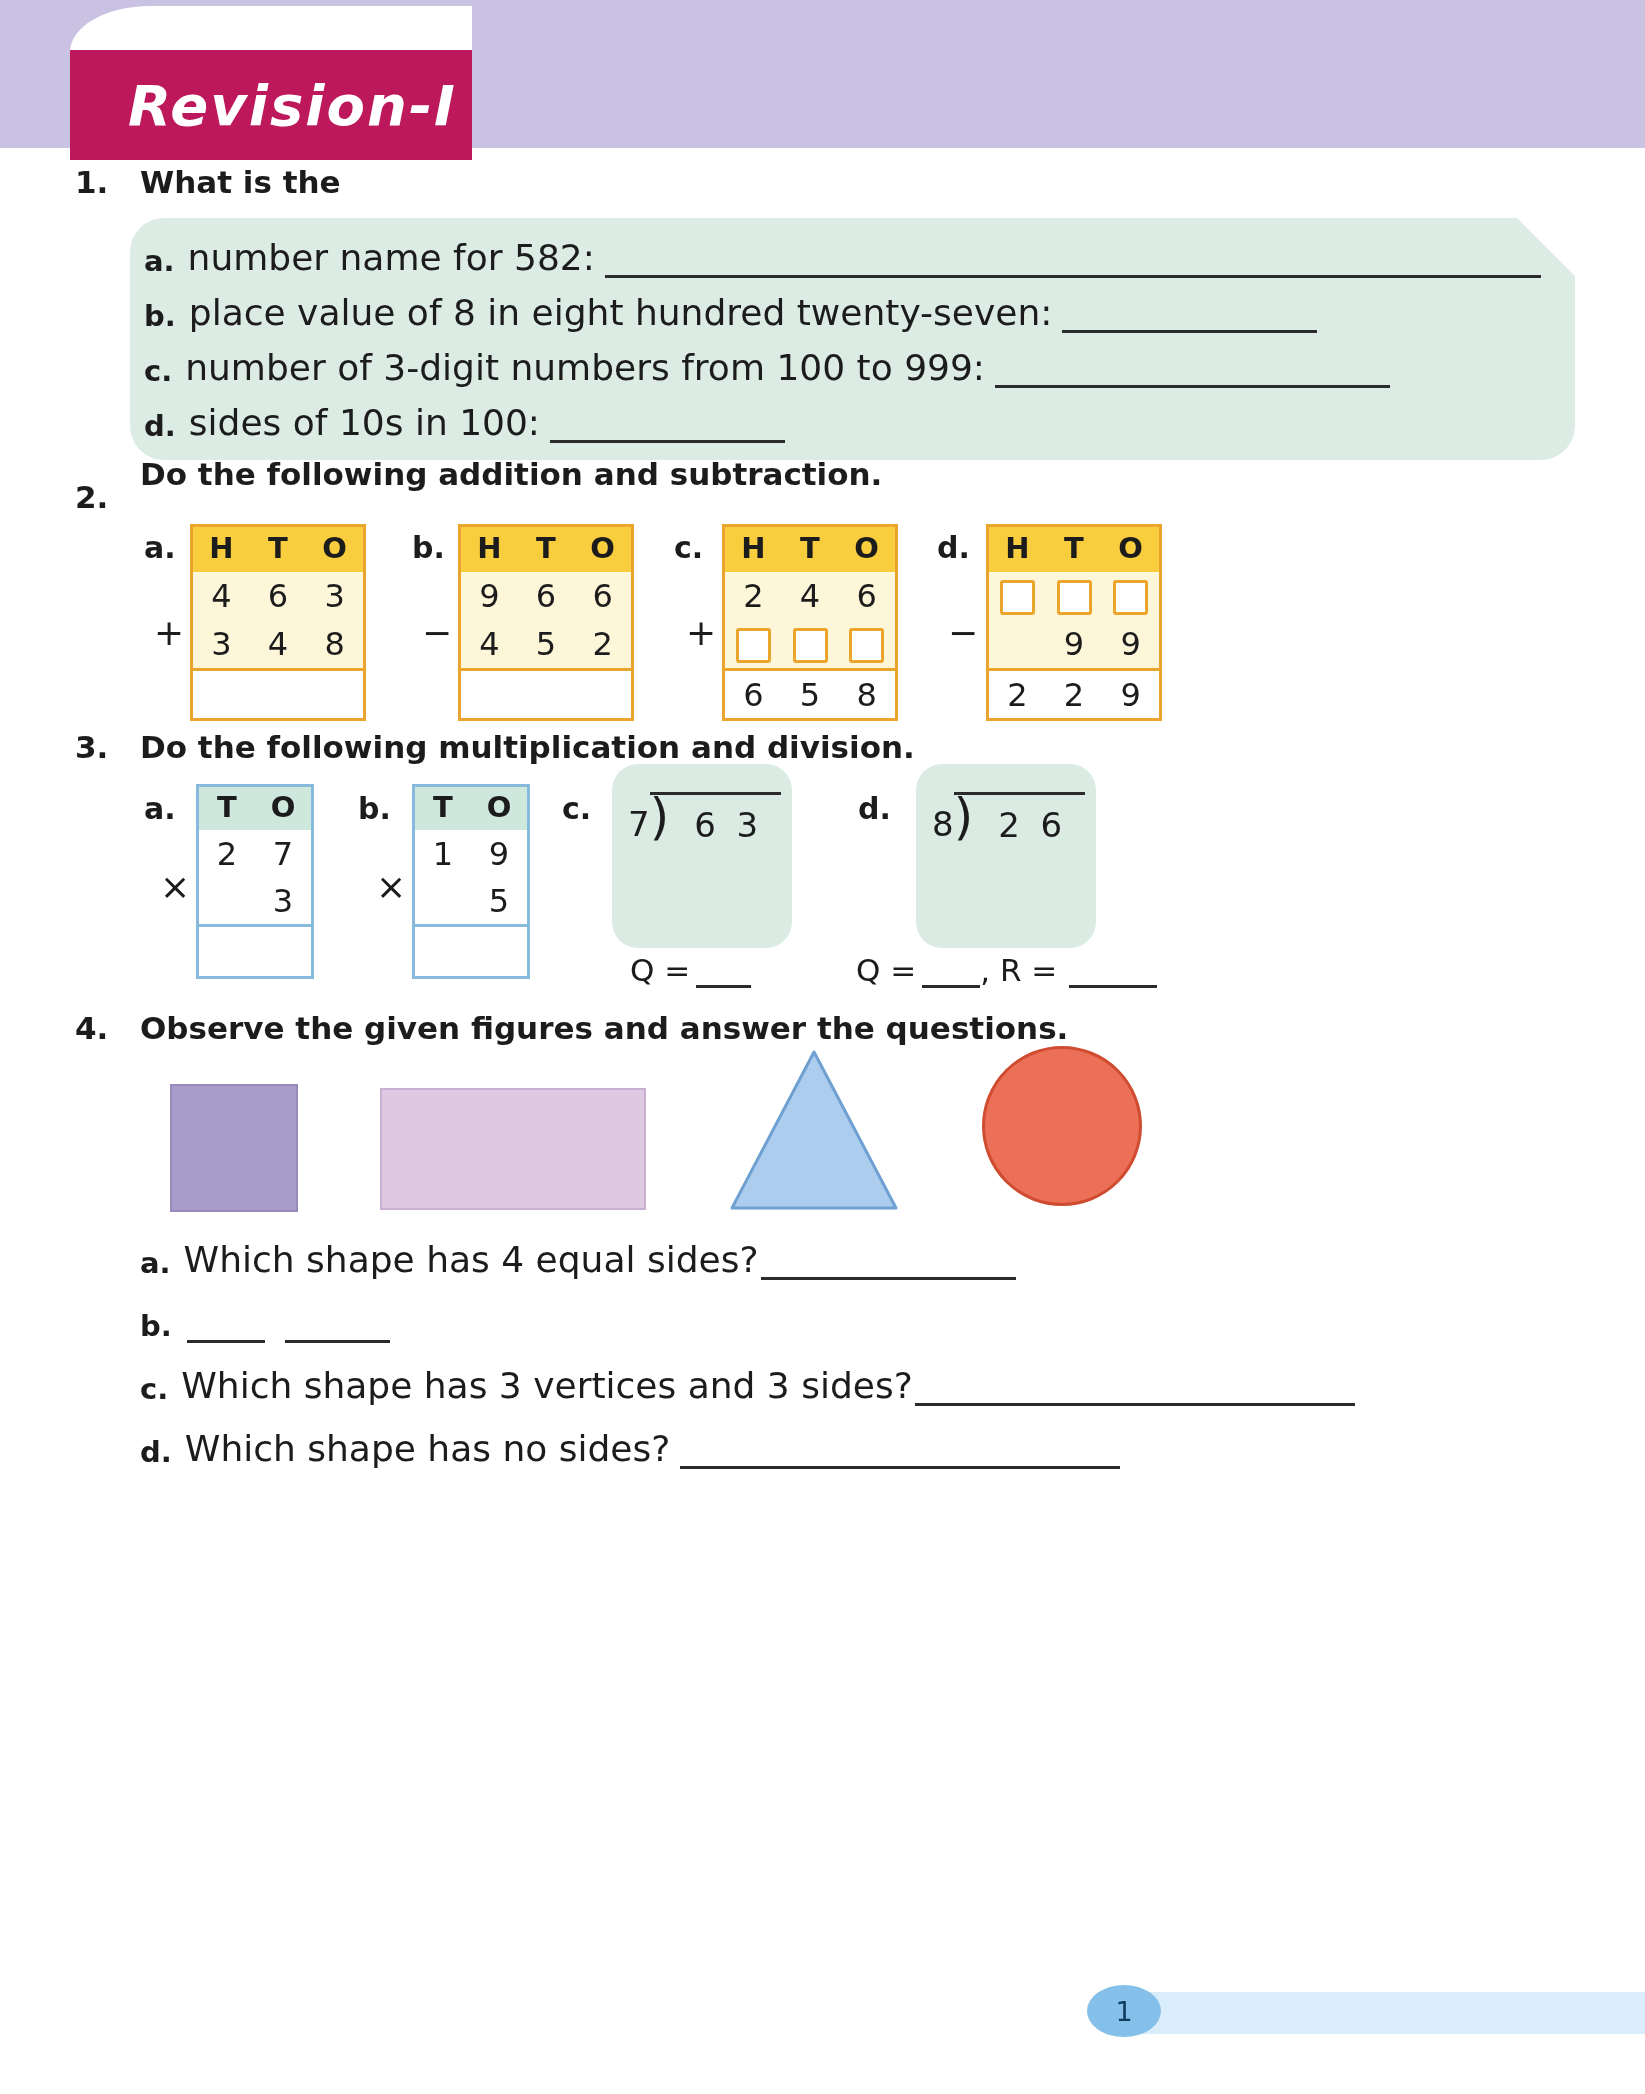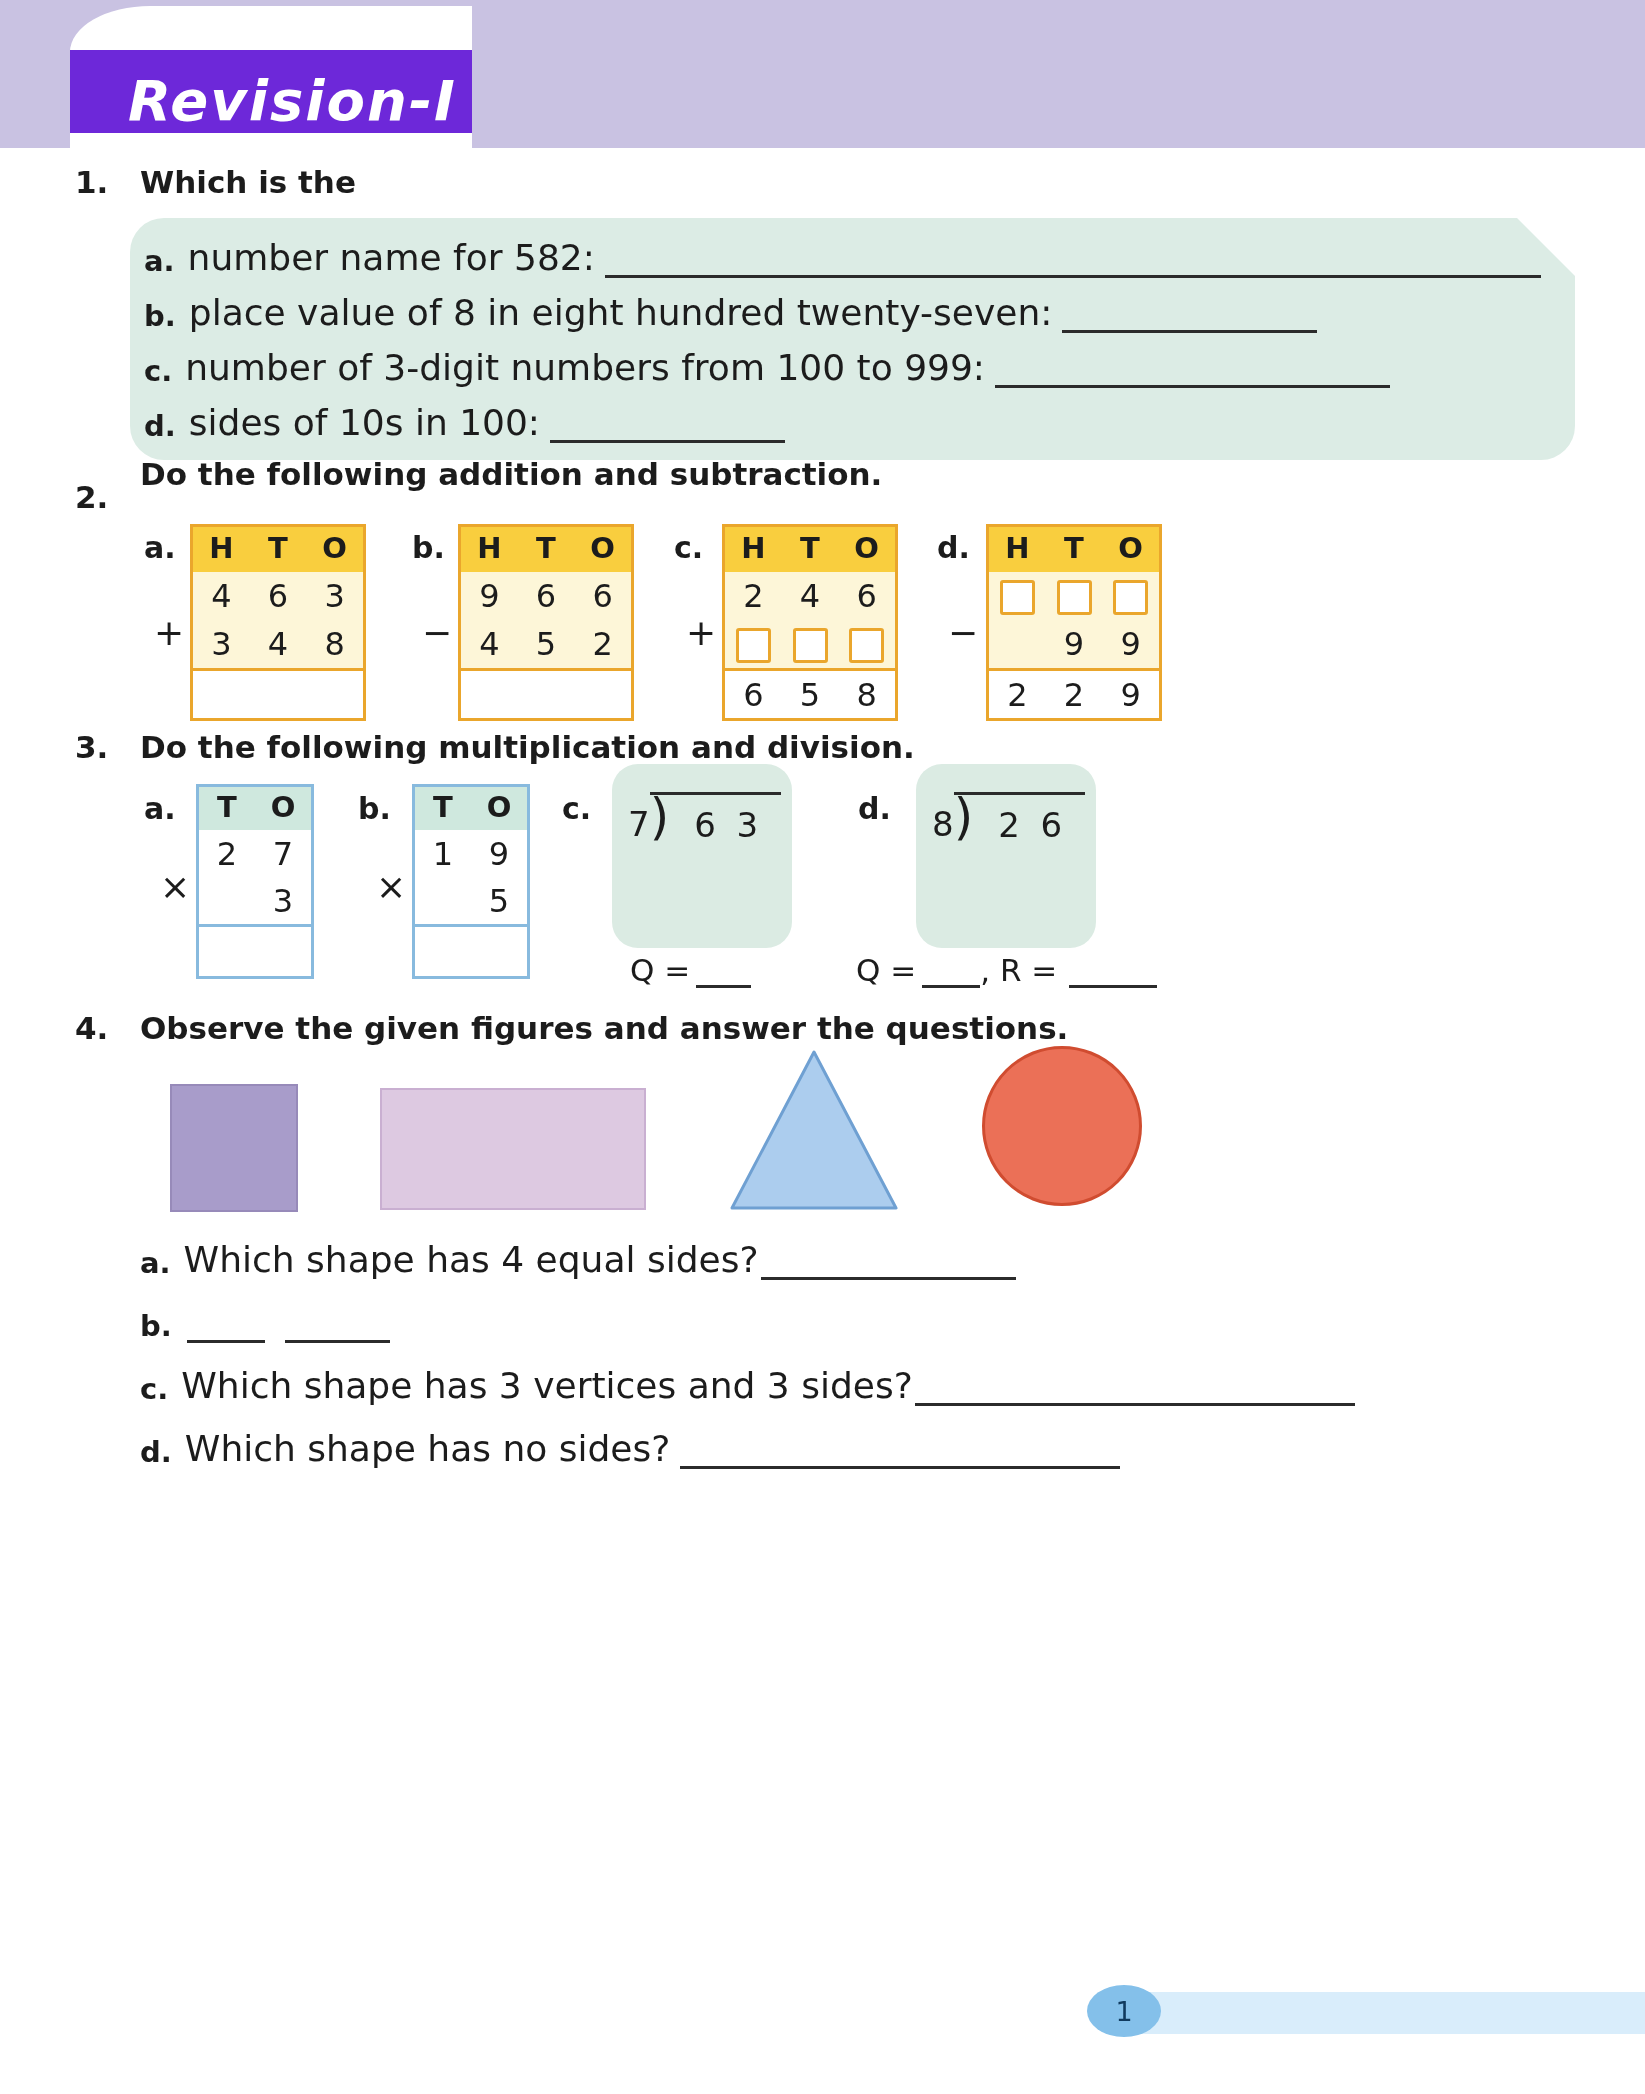--- a/index.html
+++ b/index.html
@@ -6,21 +6,21 @@
   html,body { background:#ffffff; }
   .page {
     position:relative; width:1645px; height:2094px; background:#fff;
     font-family:"DejaVu Sans","Liberation Sans",sans-serif; color:#1c1c1c; overflow:hidden;
   }
   .abs { position:absolute; }
 
   
   .band { left:0; top:0; width:1645px; height:148px; background:#c9c2e2; }
   .corner { left:70px; top:6px; width:402px; height:142px; background:#fff; border-top-left-radius:80px 46px; }
-  .banner { left:70px; top:50px; width:402px; height:83px; background:#6d28d9; display:flex; align-items:flex-end; padding-left:58px; }
+  .banner { left:70px; top:50px; width:402px; height:110px; background:#be185d; display:flex; align-items:center; padding-left:58px; }
   .banner-title { color:#fff; font-size:56px; font-style:italic; font-weight:bold; letter-spacing:2px; }
 
   
   .qnum, .qtitle { font-weight:bold; font-size:31px; white-space:nowrap; }
   .qsub { font-weight:bold; font-size:30px; white-space:nowrap; }
 
   
   .q1box {
     left:130px; top:218px; width:1445px; height:242px; background:#dcece5;
     border-radius:34px; clip-path:polygon(0 0, calc(100% - 58px) 0, 100% 58px, 100% 100%, 0 100%);
@@ -75,21 +75,21 @@
 
 <div class="page">
 
   <div class="abs band"></div>
   <div class="abs corner"></div>
   <div class="abs banner">
     <span class="banner-title">Revision-I</span>
   </div>
 
   <span class="abs qnum" style="left:75px;top:164px">1.</span>
-  <span class="abs qtitle" style="left:140px;top:164px">Which is the</span>
+  <span class="abs qtitle" style="left:140px;top:164px">What is the</span>
 
   <div class="abs q1box">
     <div class="qline">
       <span class="qletter">a.</span>
       <span class="qtext">number name for 582:</span>
       <span class="blank grow"></span>
     </div>
     <div class="qline">
       <span class="qletter">b.</span>
       <span class="qtext">place value of 8 in eight hundred twenty-seven:</span>

